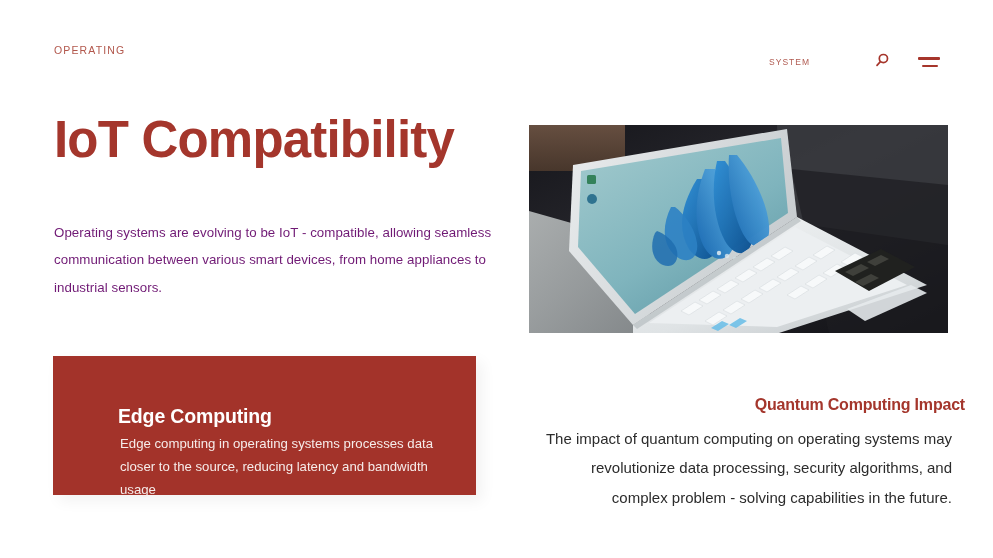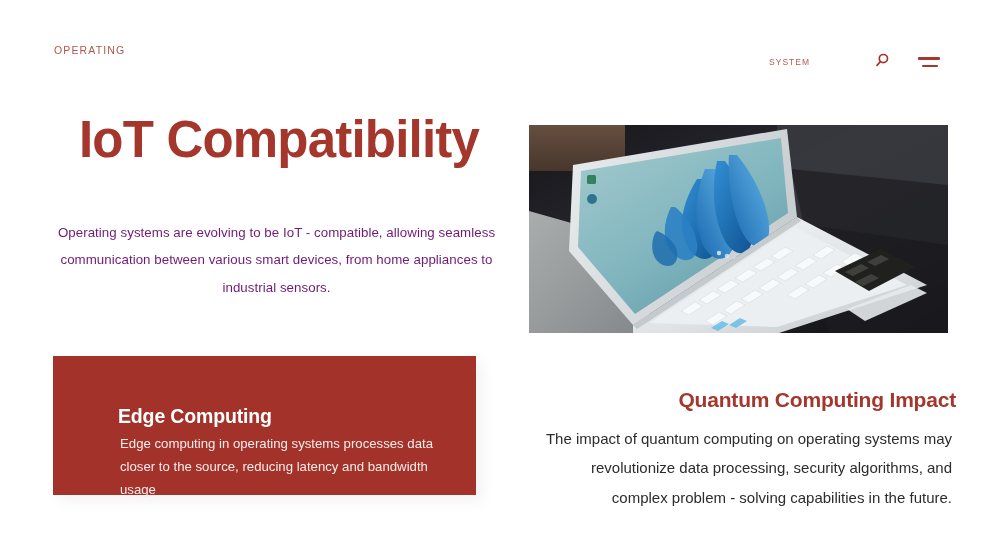--- a/index.html
+++ b/index.html
@@ -85,21 +85,20 @@
   }
   .menu-icon span:nth-child(1) { width: 22px; }
   .menu-icon span:nth-child(2) { width: 16px; margin-left: 4px; }
 
   
   .left-col {
     position: absolute;
     left: 54px;
     top: 112px;
     width: 450px;
-    text-align: center;
   }
   .hero-title {
     margin: 0;
     font-size: 51px;
     line-height: 1.08;
     font-weight: 700;
     letter-spacing: -0.8px;
     color: #a4362c;
   }
   .hero-paragraph {
@@ -154,27 +153,27 @@
     width: 419px;
     height: 208px;
     display: block;
     position: relative;
     overflow: hidden;
     background: #0c0c10;
   }
   .hero-photo svg { display: block; }
 
   .quantum-title {
-    margin: 8px;
+    margin: 17px;
     position: absolute;
     left: 0;
     top: 253px;
     width: 419px;
     text-align: right;
-    font-size: 21px;
+    font-size: 16px;
     font-weight: 700;
     color: #a4362c;
     letter-spacing: -0.2px;
     line-height: 1.3;
   }
   .quantum-text {
     margin: 4px;
     position: absolute;
     left: 0;
     top: 295px;

